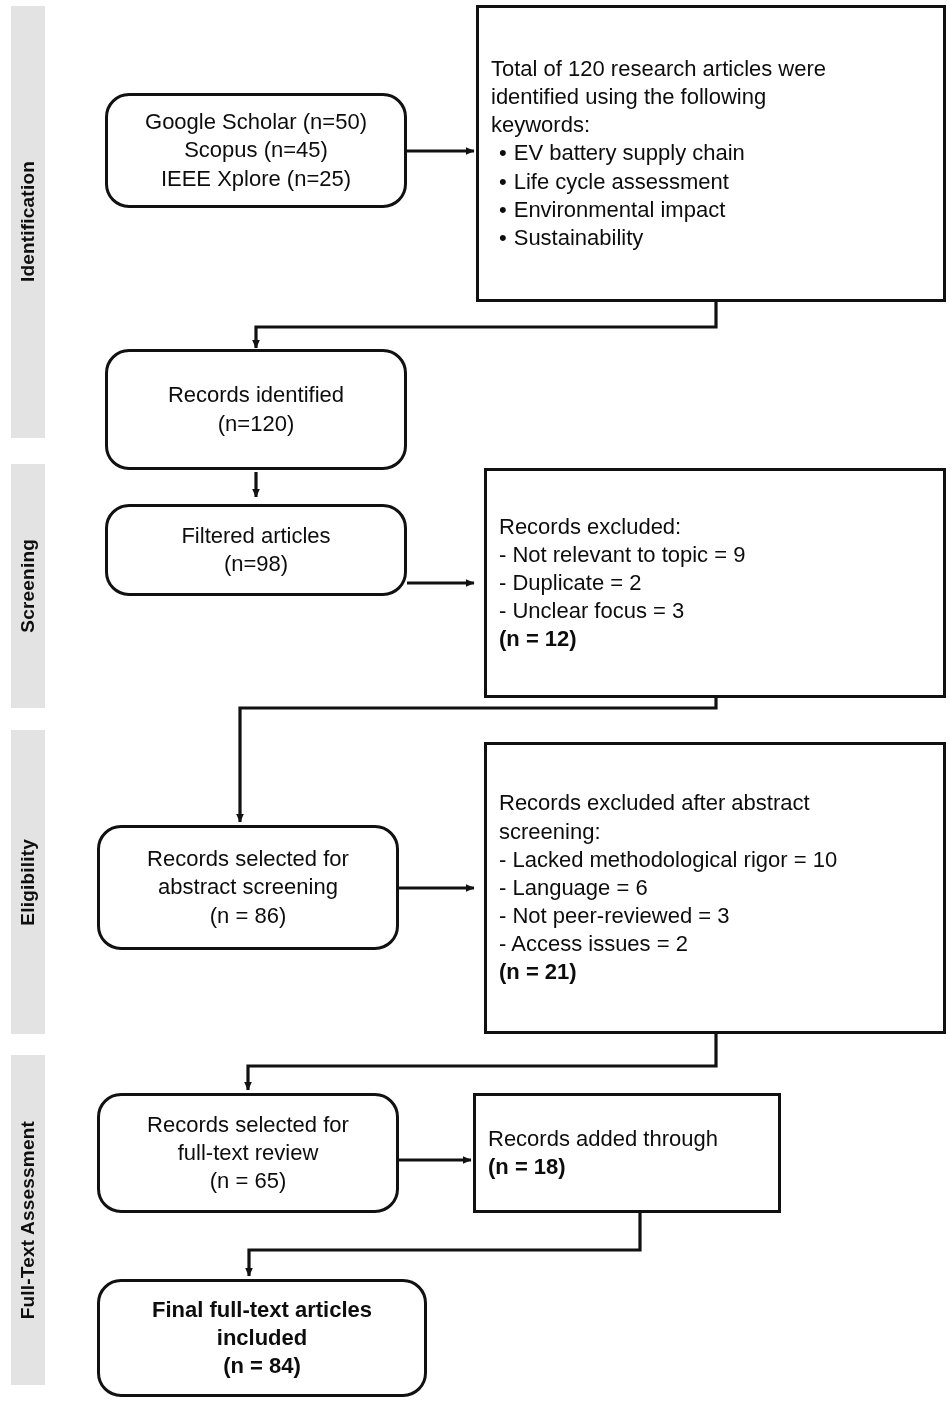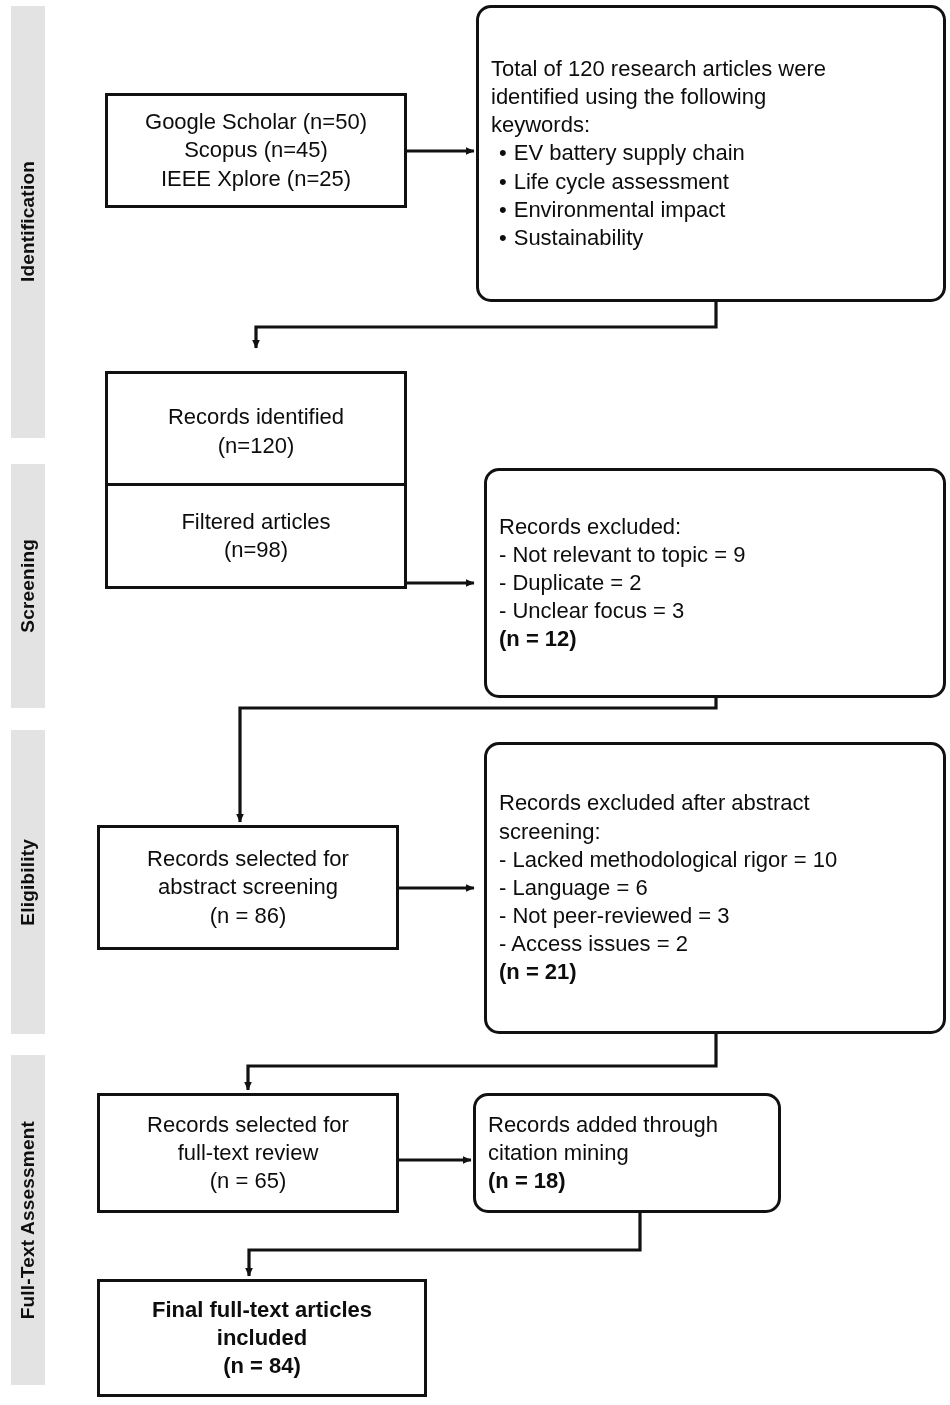--- a/index.html
+++ b/index.html
@@ -49,22 +49,22 @@
     border: 3px solid #111111;
     background: #ffffff;
     display: flex;
     flex-direction: column;
     justify-content: center;
     color: #0d0d0d;
     font-size: 22px;
     line-height: 1.28;
     font-family: "Liberation Sans", sans-serif;
   }
-  .node-box.center { text-align: center; align-items: center; padding: 4px 8px; }
-  .node-box.left   { text-align: left; align-items: flex-start; padding: 24px 12px; border-radius: 15px; }
+  .node-box.center { text-align: center; align-items: center; padding: 4px 8px; border-radius: 24px; }
+  .node-box.left   { text-align: left; align-items: flex-start; padding: 24px 12px; }
   .node-line { display: block; width: 100%; }
   .node-line.bold { font-weight: bold; }
   .node-list { margin: 0; padding: 0; list-style: none; width: 100%; }
   .node-list li { display: block; }
   .bullet-line::before { content: "\2022"; padding-right: 7px; padding-left: 8px; }
 </style>
 </head>
 <body>
 
 <div id="diagram-root">
@@ -121,26 +121,26 @@
     <span class="node-line">identified using the following</span>
     <span class="node-line">keywords:</span>
     <ul class="node-list">
       <li class="bullet-line">EV battery supply chain</li>
       <li class="bullet-line">Life cycle assessment</li>
       <li class="bullet-line">Environmental impact</li>
       <li class="bullet-line">Sustainability</li>
     </ul>
   </div>
 
-  <div class="node-box center" style="left:105px; top:371px; width:302px; height:121px;align-items:center;">
+  <div class="node-box center" style="left:105px; top:349px; width:302px; height:121px;align-items:center;">
     <span class="node-line">Records identified</span>
     <span class="node-line">(n=120)</span>
   </div>
 
-  <div class="node-box center" style="left:105px; top:483px; width:302px; height:106px;">
+  <div class="node-box center" style="left:105px; top:504px; width:302px; height:92px;">
     <span class="node-line">Filtered articles</span>
     <span class="node-line">(n=98)</span>
   </div>
 
   <div class="node-box left" style="left:484px; top:468px; width:462px; height:230px;">
     <span class="node-line">Records excluded:</span>
     <ul class="node-list">
       <li>- Not relevant to topic = 9</li>
       <li>- Duplicate = 2</li>
       <li>- Unclear focus = 3</li>
@@ -167,21 +167,20 @@
   </div>
 
   <div class="node-box center" style="left:97px; top:1093px; width:302px; height:120px;">
     <span class="node-line">Records selected for</span>
     <span class="node-line">full-text review</span>
     <span class="node-line">(n = 65)</span>
   </div>
 
   <div class="node-box left" style="left:473px; top:1093px; width:308px; height:120px;">
     <span class="node-line">Records added through</span>
-    <span class="node-line">citation mining</span>
     <span class="node-line bold">(n = 18)</span>
   </div>
 
   <div class="node-box center" style="left:97px; top:1279px; width:330px; height:118px;">
     <span class="node-line bold">Final full-text articles</span>
     <span class="node-line bold">included</span>
     <span class="node-line bold">(n = 84)</span>
   </div>
 
 </div>

